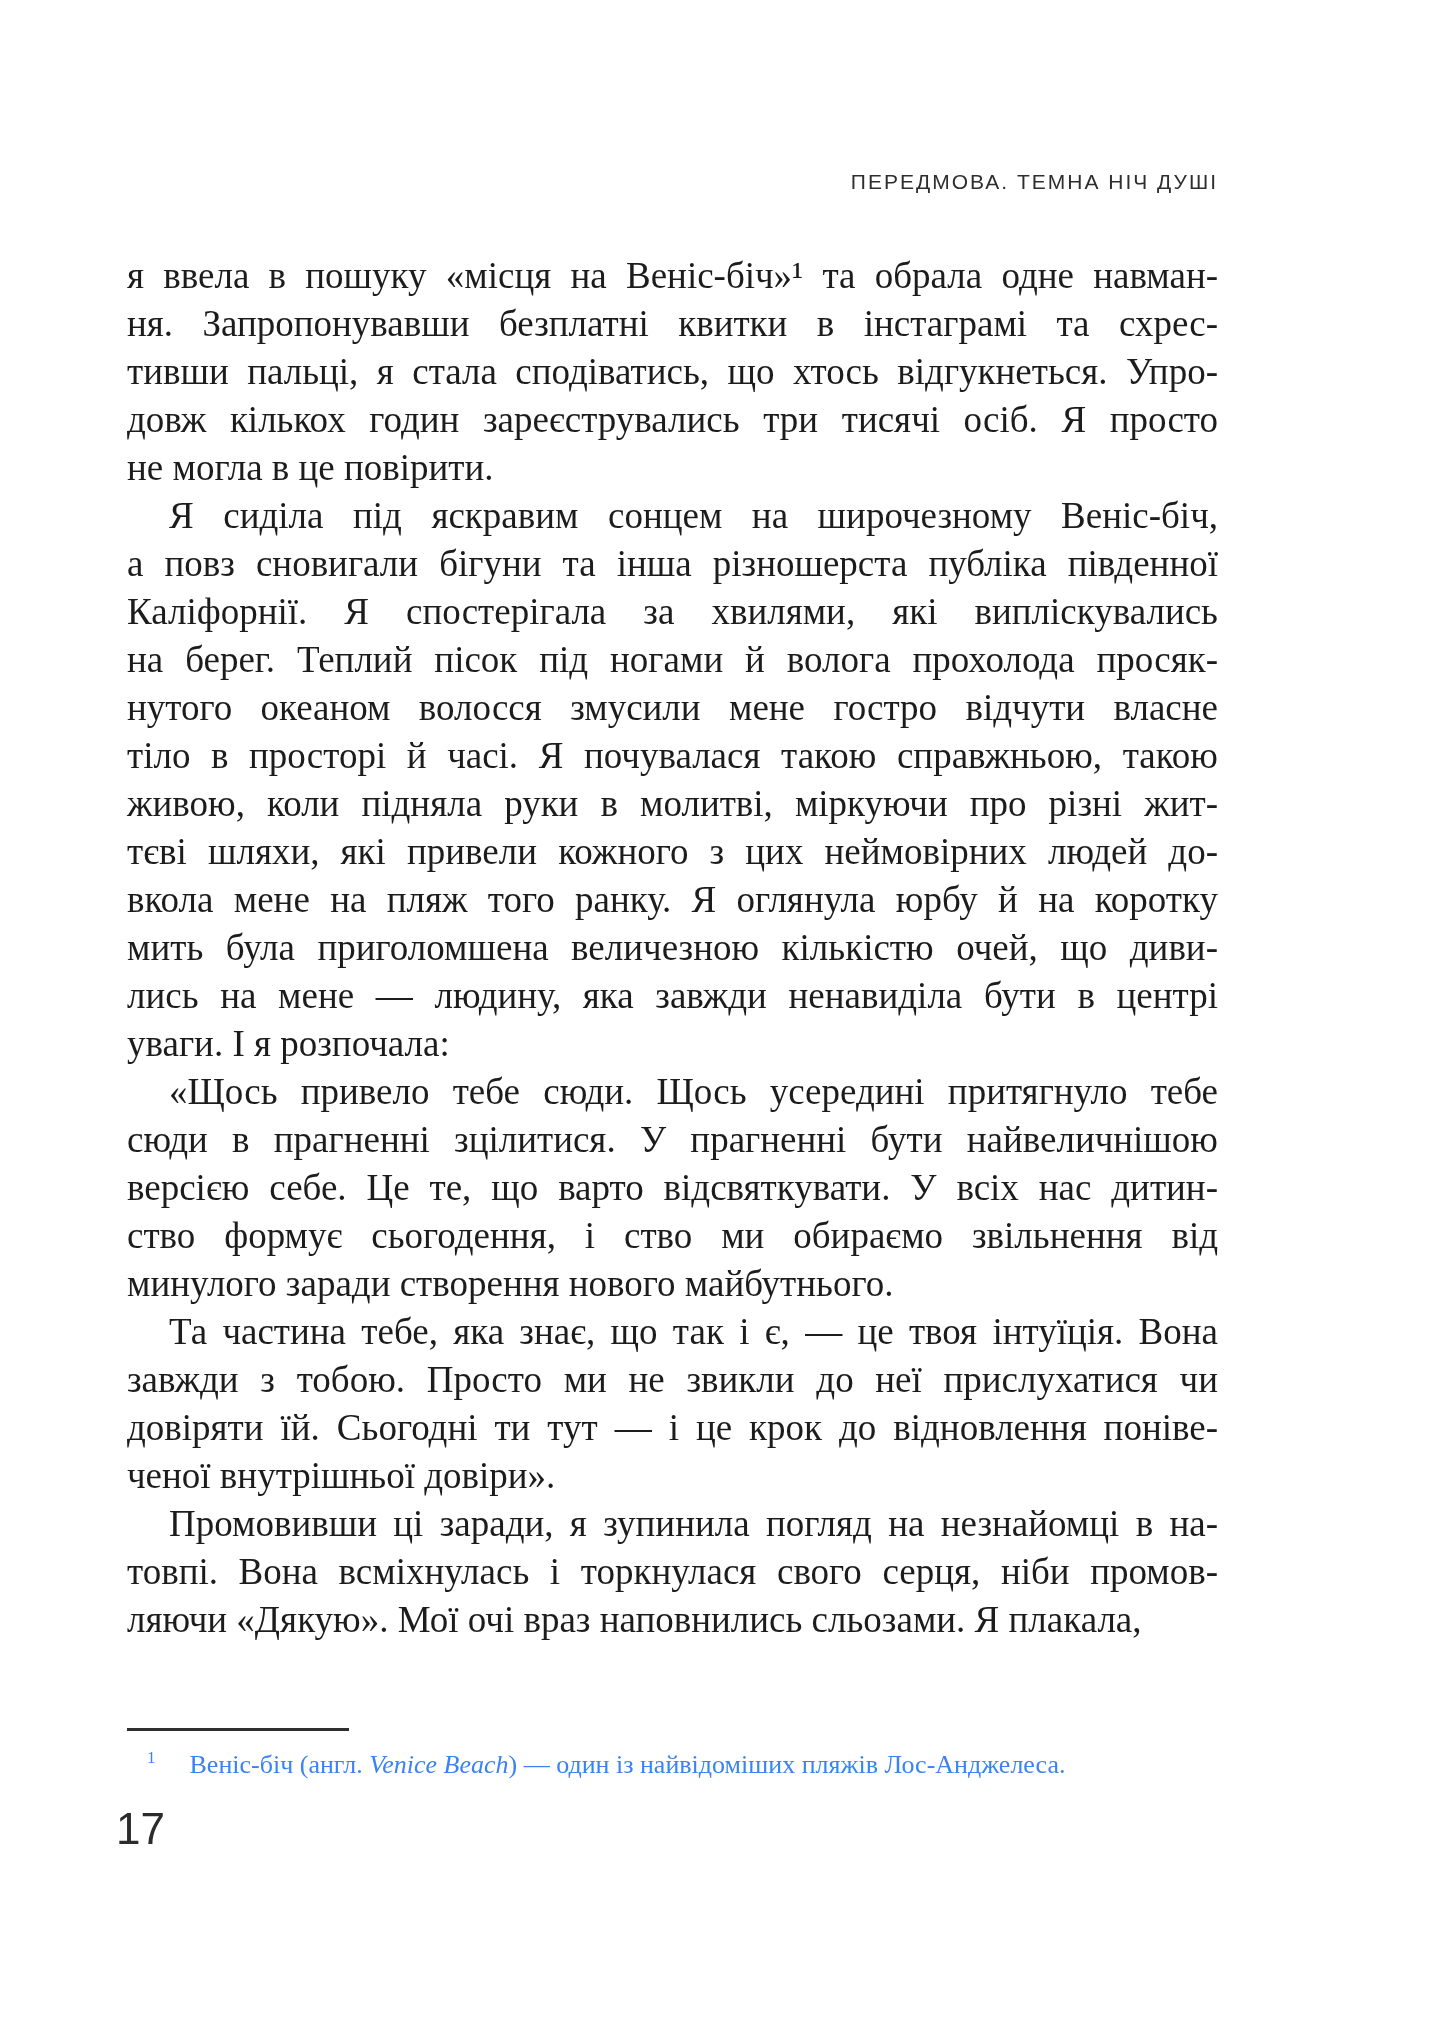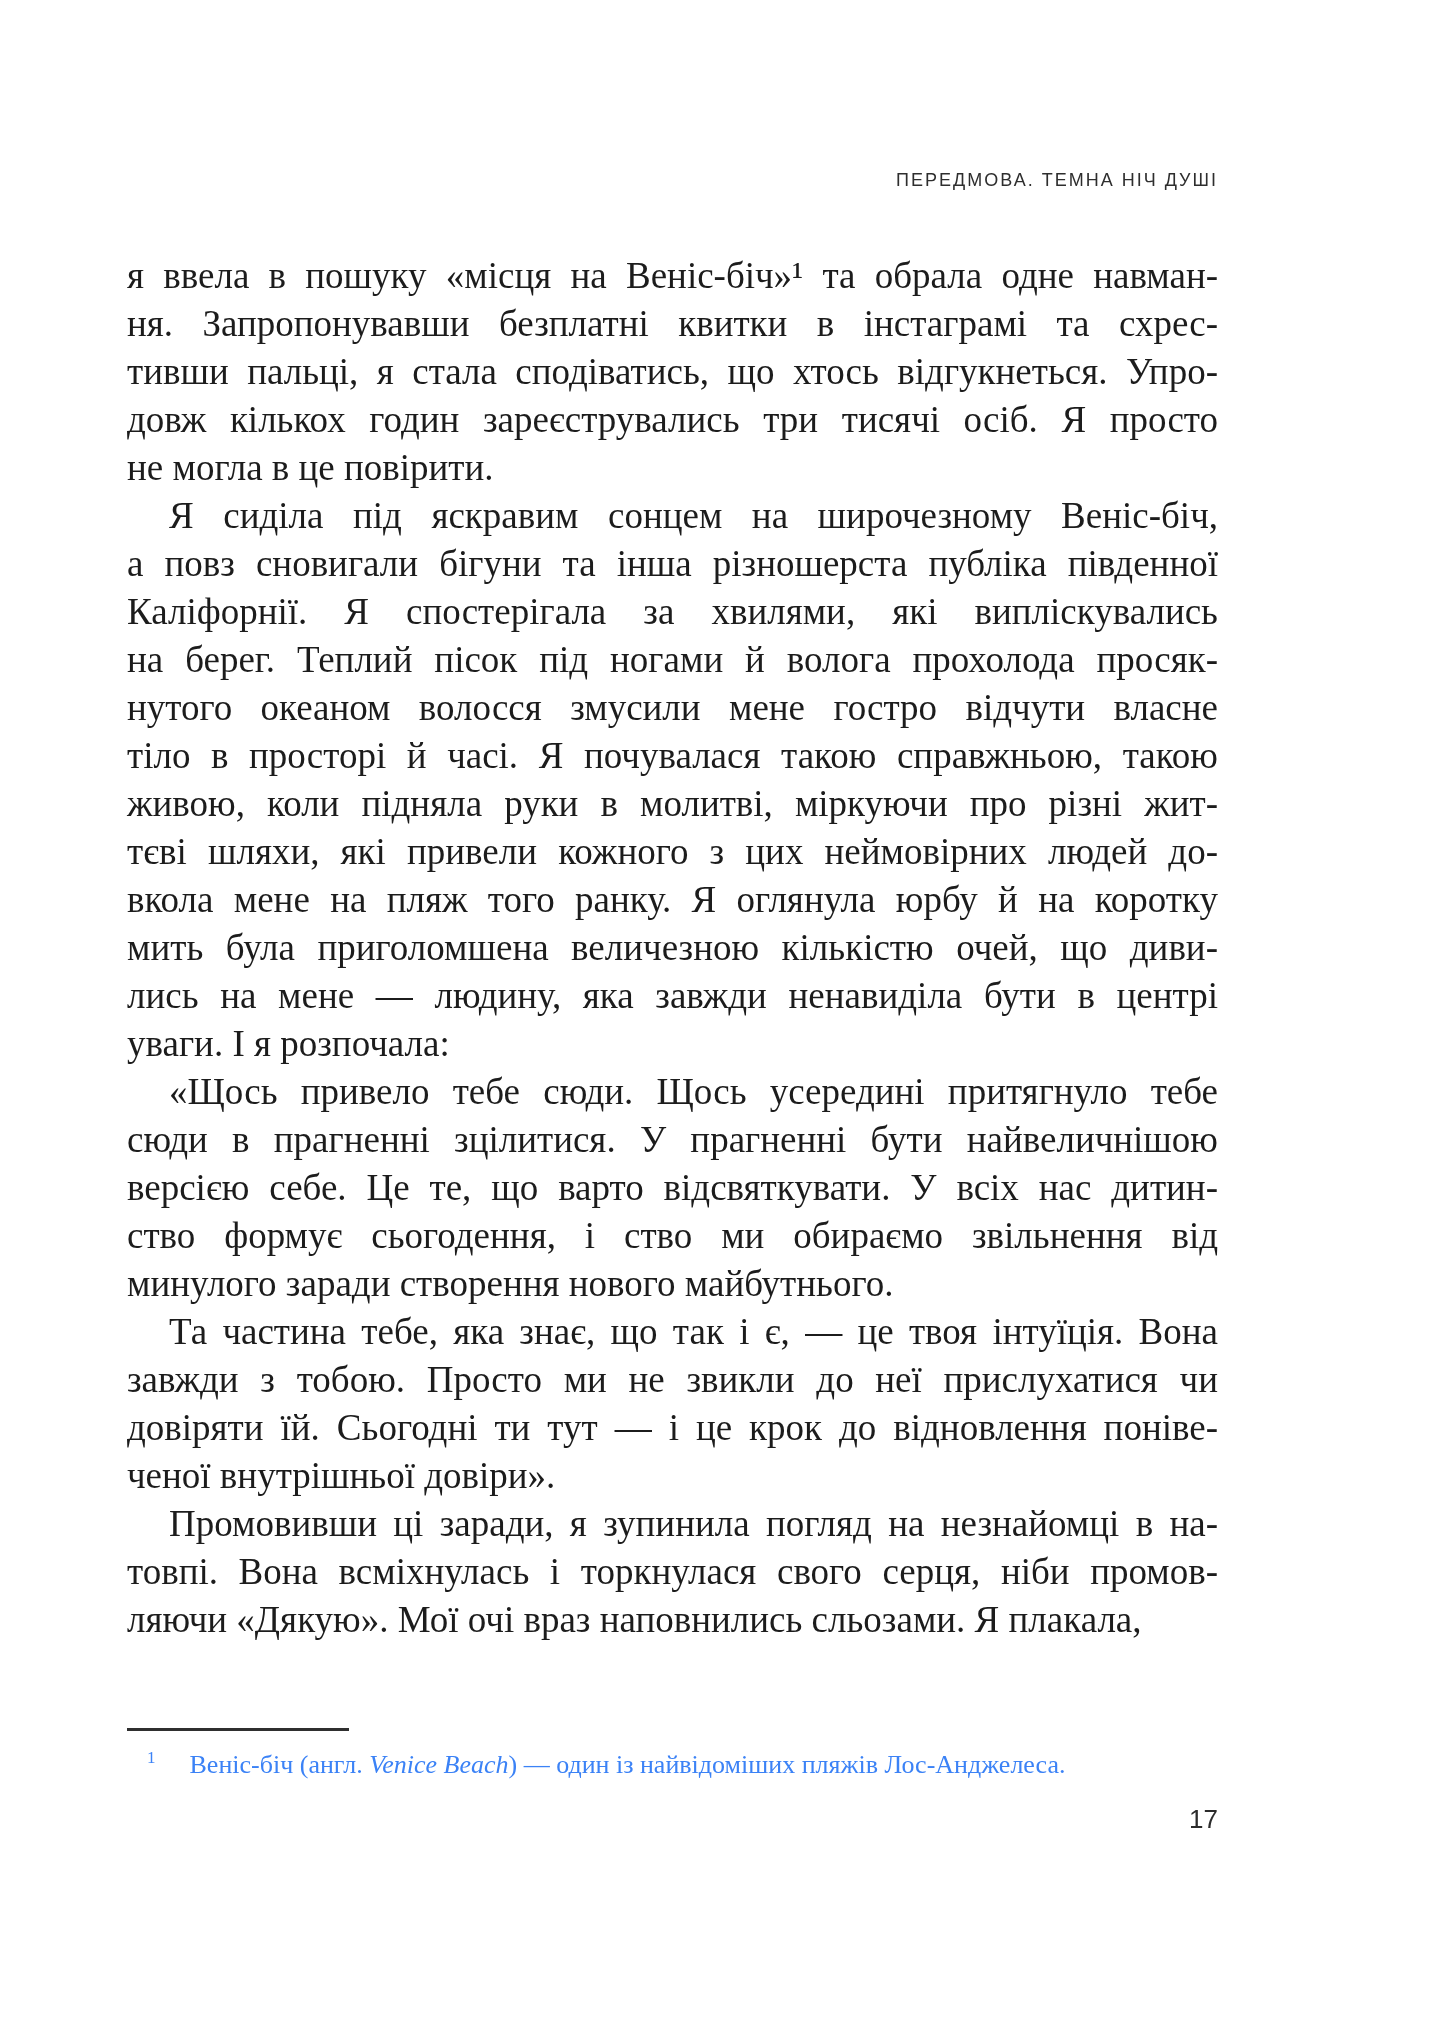--- a/index.html
+++ b/index.html
@@ -16,21 +16,21 @@
     font-family: "Liberation Serif", serif;
   }
   .running-head {
     position: absolute;
     top: 170px;
     left: 127px;
     right: 227px;
     text-align: right;
     font-family: "Liberation Sans", sans-serif;
     font-weight: 300;
-    font-size: 18px;
+    font-size: 21px;
     letter-spacing: 2px;
     color: #2e2e2e;
     white-space: nowrap;
   }
   .body-text {
     position: absolute;
     top: 252px;
     left: 127px;
     width: 1091px;
     font-size: 37px;
@@ -72,24 +72,24 @@
     vertical-align: super;
     padding-left: 20px;
     padding-right: 34px;
     line-height: 0;
   }
   .page-number {
     position: absolute;
     top: 1804px;
     left: 116px;
     right: 227px;
-    text-align: right;
+    text-align: left;
     font-family: "Liberation Sans", sans-serif;
     font-weight: 300;
-    font-size: 26px;
+    font-size: 44px;
     color: #2b2b2b;
   }
 </style>
 </head>
 <body>
 
 <div class="page">
 
   <div class="running-head">ПЕРЕДМОВА. ТЕМНА НІЧ ДУШІ</div>
 

